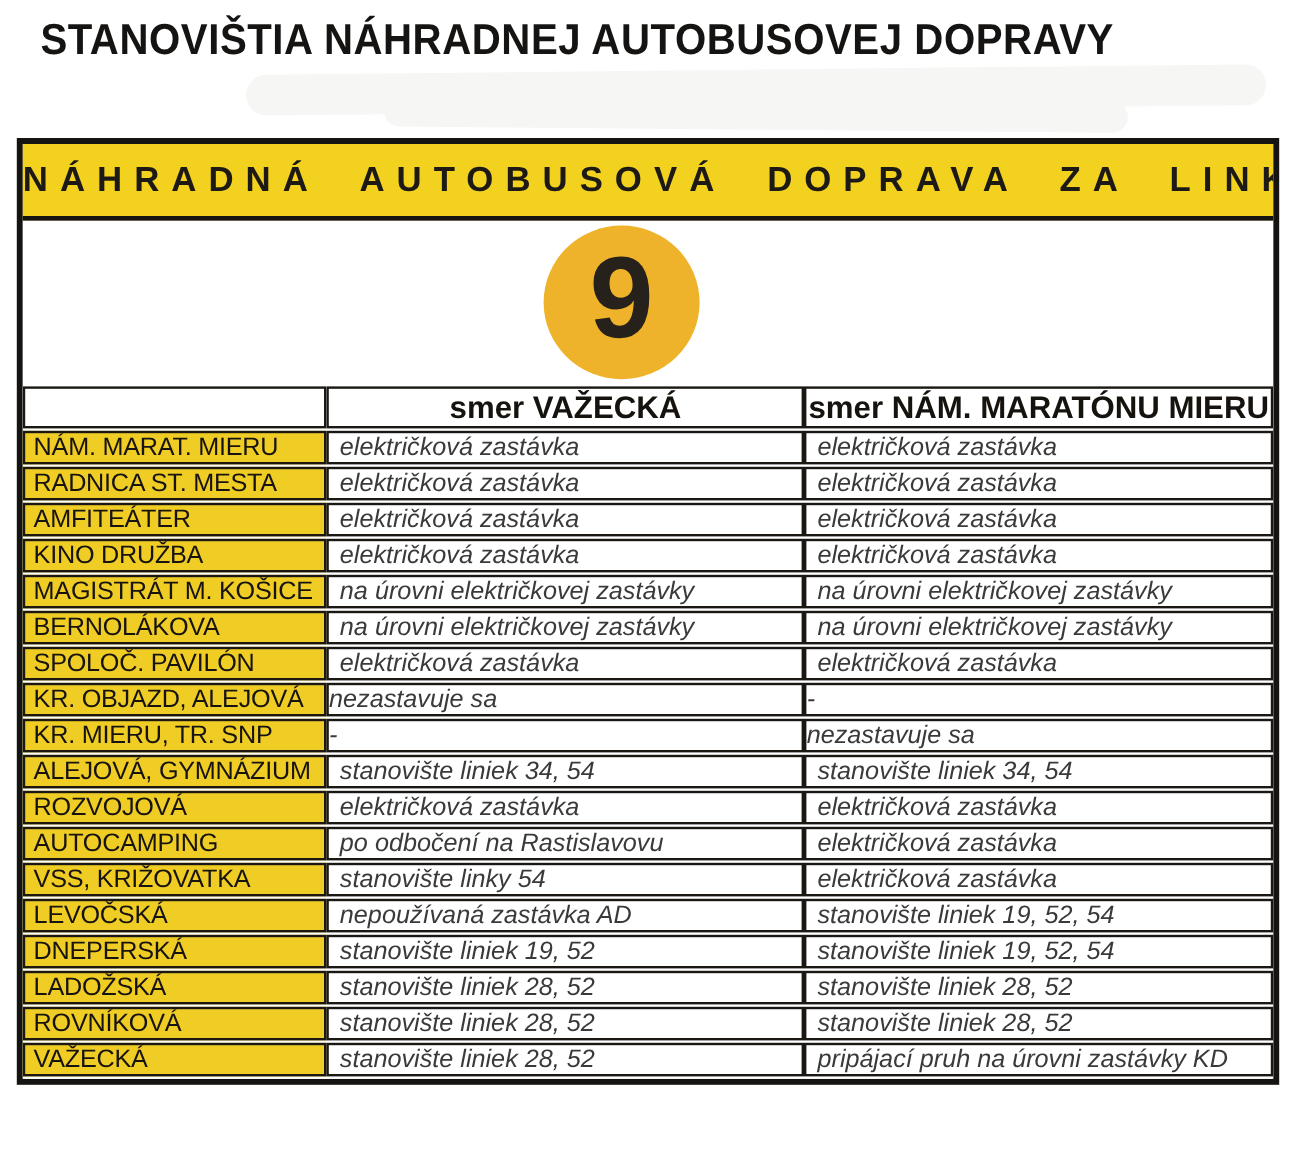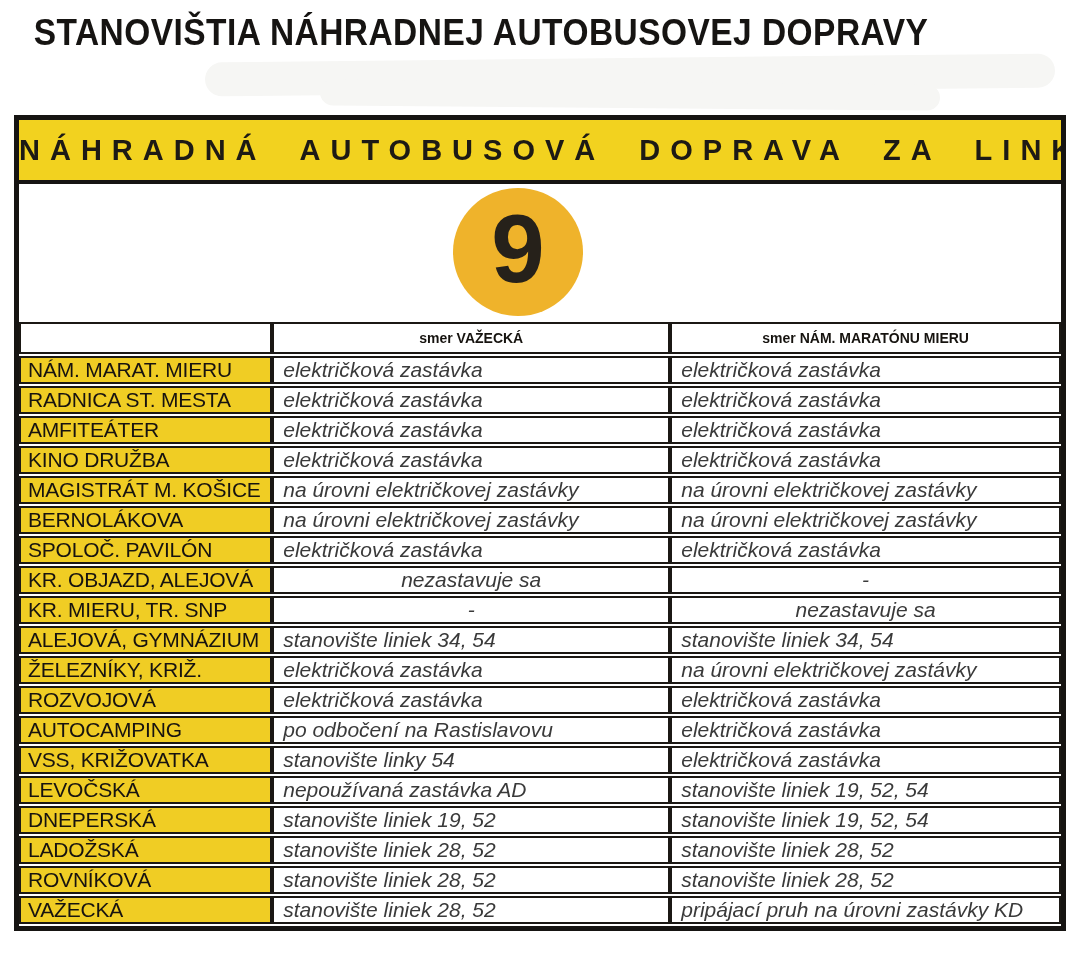--- a/index.html
+++ b/index.html
@@ -90,21 +90,21 @@
   table.stops th, table.stops td {
     border: 2px solid #1b1814;
     overflow: hidden;
     white-space: nowrap;
   }
   col.c-stop { width: 24.3%; }
   col.c-dir1 { width: 38.2%; }
   col.c-dir2 { width: 37.5%; }
   table.stops th {
     height: 32px;
-    font-size: 14px;
+    font-size: 26px;
     font-weight: 700;
     color: #16130f;
     text-align: center;
     background: #ffffff;
   }
   td.stop {
     background: var(--row-yellow, #f0cd24);
     font-weight: 400;
     font-size: 21px;
     color: #171310;
@@ -112,21 +112,21 @@
     height: 24px;
     letter-spacing: -0.2px;
   }
   td.val {
     font-size: 21px;
     color: #3a3a3a;
     padding: 0 4px 0 9px;
     height: 24px;
     font-style: italic;
   }
-  td.val.center { text-align: center; padding: 0; }
+  td.val.center { text-align: left; padding: 0; }
   td.val.italic { font-style: italic; }
 </style>
 </head>
 <body>
 
 <div class="page">
 
   <div class="title-wrap">
     <h1>STANOVIŠTIA NÁHRADNEJ AUTOBUSOVEJ DOPRAVY</h1>
   </div>
@@ -212,25 +212,20 @@
     <td class="val center">-</td>
     <td class="val center italic">nezastavuje sa</td>
   </tr>
 
   <tr>
     <td class="stop">ALEJOVÁ, GYMNÁZIUM</td>
     <td class="val">stanovište liniek 34, 54</td>
     <td class="val">stanovište liniek 34, 54</td>
   </tr>
 
-  <tr>
-    <td class="stop">ŽELEZNÍKY, KRIŽ.</td>
-    <td class="val">električková zastávka</td>
-    <td class="val">na úrovni električkovej zastávky</td>
-  </tr>
 
   <tr>
     <td class="stop">ROZVOJOVÁ</td>
     <td class="val">električková zastávka</td>
     <td class="val">električková zastávka</td>
   </tr>
 
   <tr>
     <td class="stop">AUTOCAMPING</td>
     <td class="val">po odbočení na Rastislavovu</td>

